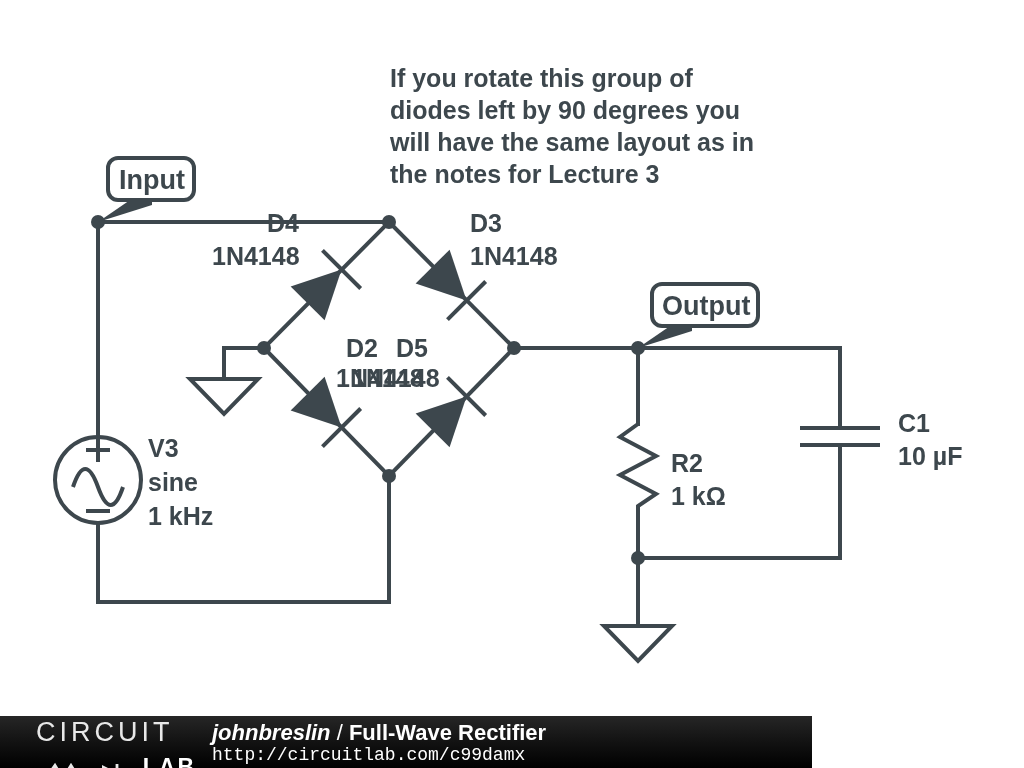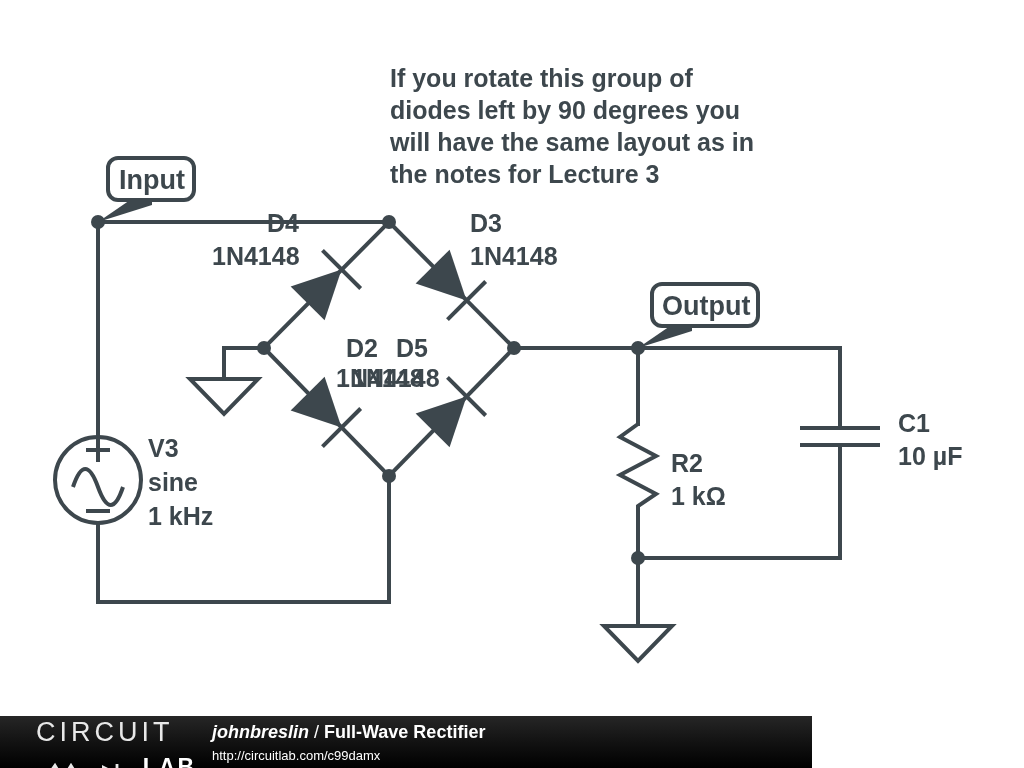--- a/index.html
+++ b/index.html
@@ -128,37 +128,37 @@
     top: 2px;
   }
   #credits {
     position: absolute;
     left: 212px;
     top: 5px;
     color: #ffffff;
   }
   #credit-line {
     font-family: "Liberation Sans", sans-serif;
-    font-size: 18px;
+    font-size: 22px;
     line-height: 23px;
     white-space: nowrap;
   }
   #credit-user {
     font-style: italic;
     font-weight: bold;
   }
   #credit-sep {
     font-weight: normal;
   }
   #credit-title {
     font-weight: bold;
   }
   #credit-url {
-    font-family: Liberation Sans, sans-serif;
-    font-size: 13px;
+    font-family: Liberation Mono, monospace;
+    font-size: 18px;
     line-height: 23px;
     white-space: nowrap;
   }
 </style>
 </head>
 <body>
 
 <div id="canvas">
 
   <svg id="schematic" viewBox="0 0 1024 768">

